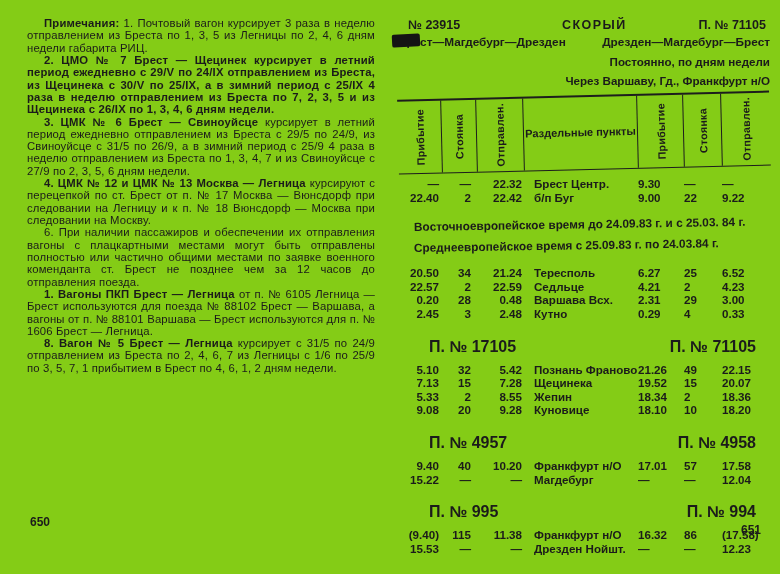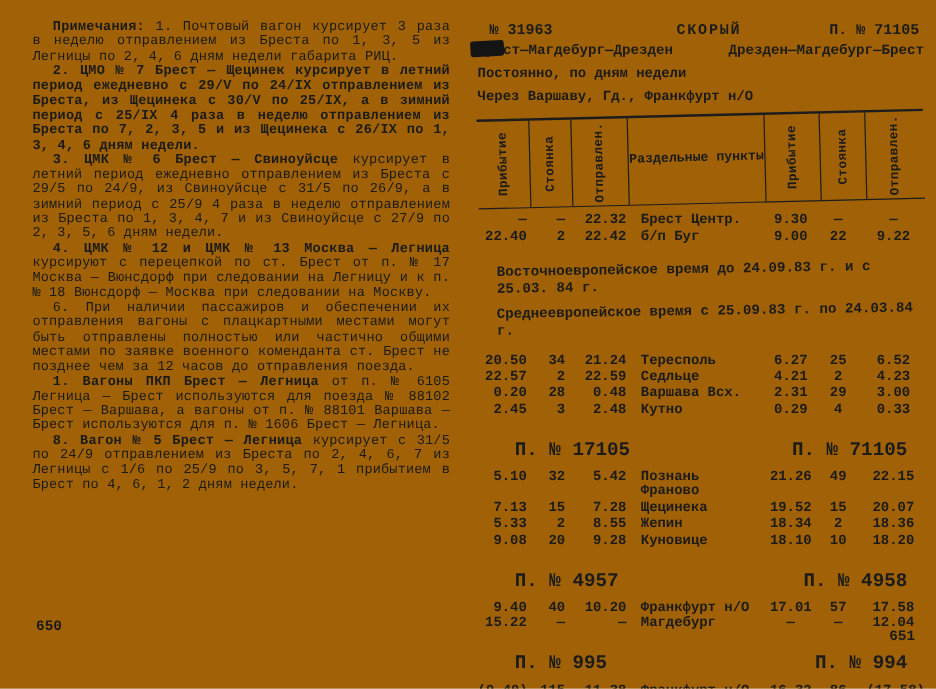--- a/index.html
+++ b/index.html
@@ -1,19 +1,19 @@
 <!DOCTYPE html>
 <html><head>
 <meta charset="utf-8">
 <style>
   html,body { margin:0; padding:0; background:#e8e6e0; }
   .sheet {
     position:relative; width:780px; height:574px;
-    background:#a16207; color:#1b1b1b; overflow:hidden;
-    font-family:Liberation Mono, monospace;
+    background:#84cc16; color:#1b1b1b; overflow:hidden;
+    font-family:Liberation Sans, sans-serif;
   }
 
   
   .left-page {
     position:absolute; left:27px; top:17px; width:348px;
     font-size:11.3px; line-height:1.09; text-align:justify;
     letter-spacing:0.15px;
   }
   .note { margin:0; text-indent:17px; }
   .note b { letter-spacing:0.2px; }
@@ -25,21 +25,21 @@
   
   .right-page { position:absolute; left:398px; top:18px; width:372px; }
 
   .hdr-row1 { display:flex; justify-content:space-between; align-items:baseline;
               font-weight:bold; font-size:12.5px; padding:0 4px 0 10px; }
   .train-type { letter-spacing:1.5px; margin-left:30px; }
   .hdr-row2 { position:relative; display:flex; justify-content:space-between;
               font-weight:bold; font-size:11.8px; margin-top:3px; }
   .smudge { position:absolute; left:-6px; top:-1px; width:28px; height:13px;
             background:#141414; border-radius:2px; transform:rotate(-3deg); }
-  .hdr-center { text-align:left; font-weight:bold; font-size:11.6px; margin-top:6px; }
+  .hdr-center { text-align:right; font-weight:bold; font-size:11.6px; margin-top:6px; }
 
   .thead {
     display:grid; grid-template-columns:44px 35px 47px 114px 46px 38px 48px;
     height:72px; margin-top:9px;
     border-top:2.2px solid #1d1d1d; border-bottom:1.8px solid #1d1d1d;
     transform:rotate(-1.4deg); transform-origin:40% 50%;
   }
   .thcell { display:flex; align-items:center; justify-content:center;
             border-right:1.3px solid #1d1d1d; }
   .thcell:last-child { border-right:none; }
@@ -47,21 +47,21 @@
           font-size:10.6px; font-weight:bold; letter-spacing:0.3px; }
   .chead { font-size:11px; font-weight:bold; text-align:center; line-height:1.25; }
 
   .tbody { margin-top:7px; }
   .trow { display:grid; grid-template-columns:44px 35px 47px 114px 46px 38px 48px;
           font-size:11.6px; font-weight:bold; line-height:12.6px; margin:0 0 1px 0; }
   .tcell { white-space:normal; }
   .c0,.c1,.c2 { text-align:right; }
   .c0 { padding-right:3px; } .c1 { padding-right:6px; } .c2 { padding-right:2px; }
   .c3 { text-align:left; padding-left:10px; }
-  .c4,.c5,.c6 { text-align:center; }
+  .c4,.c5,.c6 { text-align:left; }
   .c4 { padding-right:4px; } .c5 { padding-right:9px; } .c6 { padding-right:3px; }
 
   .tz-note { font-weight:bold; font-size:11.8px; margin:10px 0 0 16px;
              transform:rotate(-0.9deg); transform-origin:left center; }
   .tz-note + .tz-note { margin-top:7px; }
   .tz-block { margin-bottom:12px; }
 
   .sec-labels { display:flex; justify-content:space-between; font-weight:bold;
                 font-size:16px; margin:11px 0 8px 0; padding-left:31px; padding-right:14px; }
   .sec-gap { height:5px; }
@@ -79,21 +79,21 @@
         <p class="note"><b>4. ЦМК № 12 и ЦМК № 13 Москва — Легница</b> курсируют с перецепкой по ст. Брест от п. № 17 Москва — Вюнсдорф при следовании на Легницу и к п. № 18 Вюнсдорф — Москва при следовании на Москву.</p>
         <p class="note">6. При наличии пассажиров и обеспечении их отправления вагоны с плацкартными местами могут быть отправлены полностью или частично общими местами по заявке военного коменданта ст. Брест не позднее чем за 12 часов до отправления поезда.</p>
         <p class="note"><b>1. Вагоны ПКП Брест — Легница</b> от п. № 6105 Легница — Брест используются для поезда № 88102 Брест — Варшава, а вагоны от п. № 88101 Варшава — Брест используются для п. № 1606 Брест — Легница.</p>
         <p class="note"><b>8. Вагон № 5 Брест — Легница</b> курсирует с 31/5 по 24/9 отправлением из Бреста по 2, 4, 6, 7 из Легницы с 1/6 по 25/9 по 3, 5, 7, 1 прибытием в Брест по 4, 6, 1, 2 дням недели.</p>
       </div>
   </div>
 
   <div class="right-page">
 
     <div class="hdr-row1">
-      <span>№ 31963</span>
+      <span>№ 23915</span>
       <span class="train-type">СКОРЫЙ</span>
       <span>П. № 71105</span>
     </div>
 
     <div class="hdr-row2">
       <span style="position:relative">
         <span class="smudge"></span>
         <span>Брест—Магдебург—Дрезден</span>
       </span>
       <span>Дрезден—Магдебург—Брест</span>

